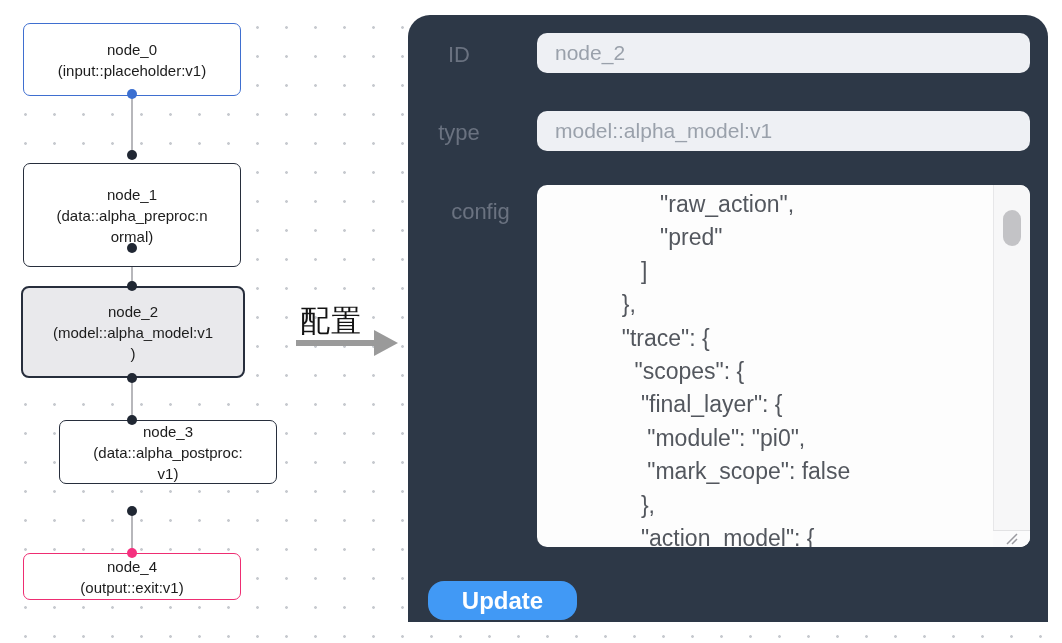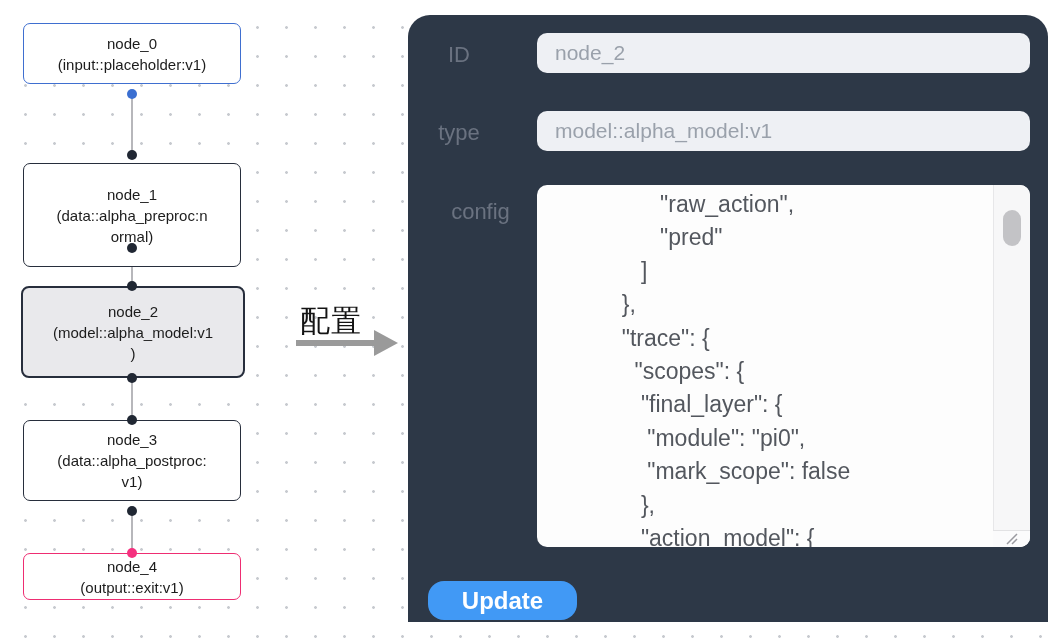--- a/index.html
+++ b/index.html
@@ -23,25 +23,25 @@
   .edge-2 { top:378px; height:42px; }
   .edge-3 { top:511px; height:42px; }
 
   .node {
     position:absolute; left:23px; width:218px;
     background:#ffffff; border:1.6px solid #272e3c; border-radius:7px;
     display:flex; align-items:center; justify-content:center;
     text-align:center; font-size:15px; line-height:21px; color:#1c1c1c;
     white-space:pre-line;
   }
-  .node-0 { top:23px;  height:61px; border-color:#3f6fd0; }
+  .node-0 { top:23px;  height:73px; border-color:#3f6fd0; }
   .node-1 { top:163px; height:104px; }
   .node-2 { top:286px; left:21px; width:224px; height:92px;
             border-width:2.5px; background:#e9e9ec; border-radius:8px; }
-  .node-3 { top:420px; height:81px; }
+  .node-3 { top:420px; height:64px;margin-left:36px; }
   .node-4 { top:553px; height:47px; border-color:#ee2d72; }
 
   .handle { position:absolute; left:127px; width:10px; height:10px;
             border-radius:50%; background:#202733; }
   .h-blue { background:#3b6fd1; }
   .h-pink { background:#f5317f; }
   .h0 { top:89px; }  .h1a { top:150px; } .h1b { top:243px; }
   .h2a { top:281px; } .h2b { top:373px; }
   .h3a { top:415px; } .h3b { top:506px; }
   .h4 { top:548px; }

